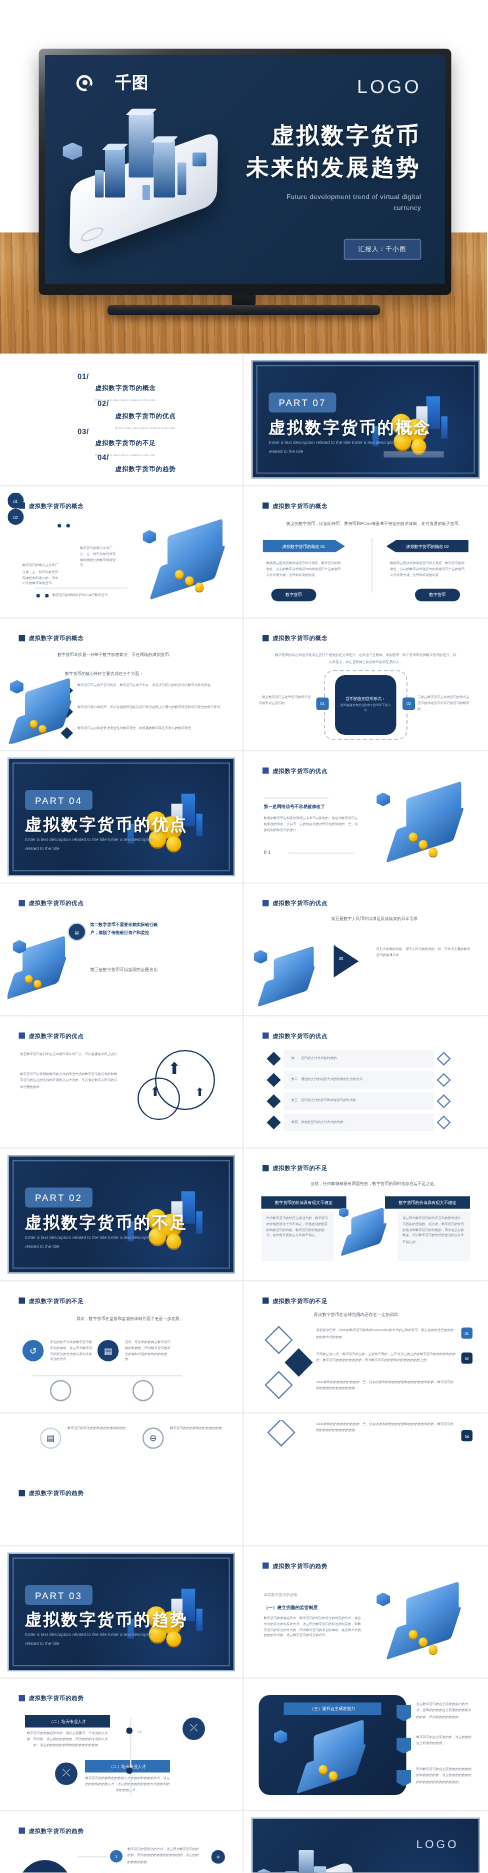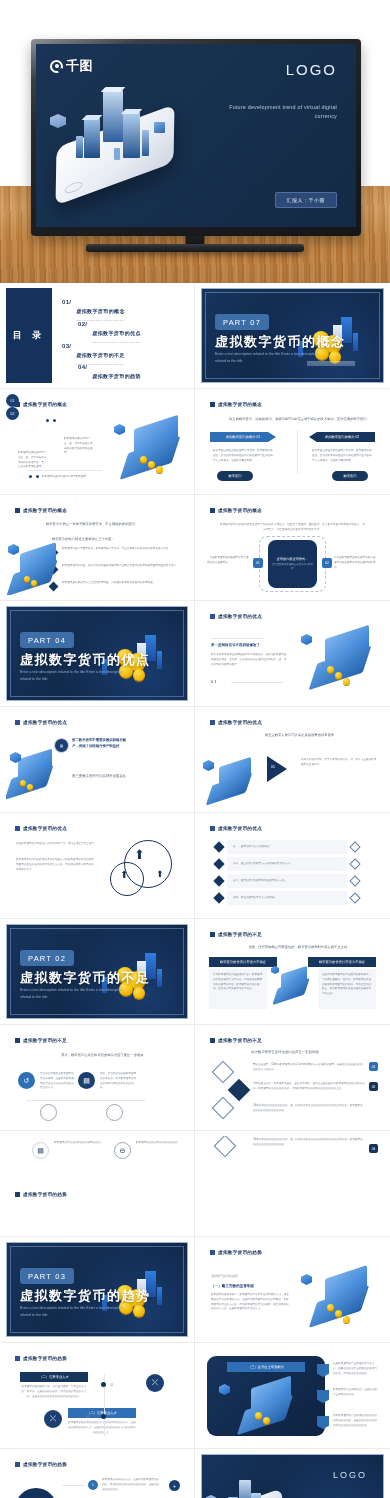--- a/index.html
+++ b/index.html
@@ -34,21 +34,21 @@
     position: relative; width: 100%; height: 100%;
     background: linear-gradient(135deg,#1b3356 0%, #17314f 35%, #132a45 100%);
     overflow: hidden; border-radius: 1px;
   }
   .tv-neck { position: absolute; left: 50%; top: 233px; width: 19px; height: 13px; transform: translateX(-50%);
     background: linear-gradient(180deg,#2c2e32,#17191c); border-radius: 0 0 4px 4px; }
   .tv-base { position: absolute; left: 50%; top: 244px; width: 218px; height: 8px; transform: translateX(-50%);
     background: linear-gradient(180deg,#44474c 0%, #2a2c30 40%, #17191c 100%);
     border-radius: 3px; box-shadow: 0 3px 7px rgba(0,0,0,.45); }
 
-  .brand { position: absolute; left: 14px; top: 13px; display: flex; align-items: center; gap: 3px; }
+  .brand { position: absolute; left: 25px; top: 13px; display: flex; align-items: center; gap: 18px; }
   .brand-mark {
     width: 13px; height: 13px; border-radius: 50%; border: 2px solid #fff; position: relative;
   }
   .brand-mark::after { content:""; position:absolute; right:-2px; bottom:-1px; width:5px; height:3px; background:#1b3356; transform: rotate(-40deg); }
   .brand-mark::before { content:""; position:absolute; left:2.5px; top:2.5px; width:4px; height:4px; border-radius:50%; background:#fff; }
   .brand-text { color:#fff; font-size:13px; font-weight:700; letter-spacing:.5px; }
 
   .hero-logo { position:absolute; right:19px; top:17px; color:#e9eef6; font-size:15px; letter-spacing:2px; }
   .hero-titles { position:absolute; right:19px; top:52px; text-align:right; }
   .hero-t1, .hero-t2 { color:#ffffff; font-size:18px; font-weight:700; letter-spacing:2px; line-height:1.42; text-shadow:0 1px 3px rgba(0,0,0,.4); }
@@ -137,20 +137,22 @@
     <div class="tv-screen">
 
       <div class="brand">
         <span class="brand-mark"></span>
         <span class="brand-text">千图</span>
       </div>
 
       <div class="hero-logo">LOGO</div>
 
       <div class="hero-titles">
+        <div class="hero-t1">虚拟数字货币</div>
+        <div class="hero-t2">未来的发展趋势</div>
         <div class="hero-sub">Future development trend of virtual digital currency</div>
       </div>
 
       <div class="hero-badge">汇报人：千小图</div>
 
       <div class="iso">
         <div class="phone"></div>
         <span class="hx" style="left:2px;top:40px;"></span>
         <div class="bld" style="left:55px;top:16px;width:20px;height:52px;background:linear-gradient(180deg,#c9dcf3,#2e5f9c);">
             <span class="bld-top" style="background:#e7f0fb;"></span>
@@ -167,23 +169,20 @@
         <div class="bld" style="left:66px;top:74px;width:6px;height:12px;background:#7ea9dc;"></div>
       </div>
     </div>
   </div>
 </section>
 
 <div class="grid">
 
   <div class="cell">
     <div class="slide">
-      <div class="toc-left">
-        <span>目 录</span>
-      </div>
       <div class="toc-row" style="left:56px;top:11px;">
         <span class="toc-num">01/</span>
         <span><span class="toc-t">虚拟数字货币的概念</span>
           <div class="toc-d">Enter a text description related to the title</div></span>
       </div>
       <div class="toc-row" style="left:72px;top:33px;">
         <span class="toc-num">02/</span>
         <span><span class="toc-t">虚拟数字货币的优点</span>
           <div class="toc-d">Enter a text description related to the title</div></span>
       </div>

